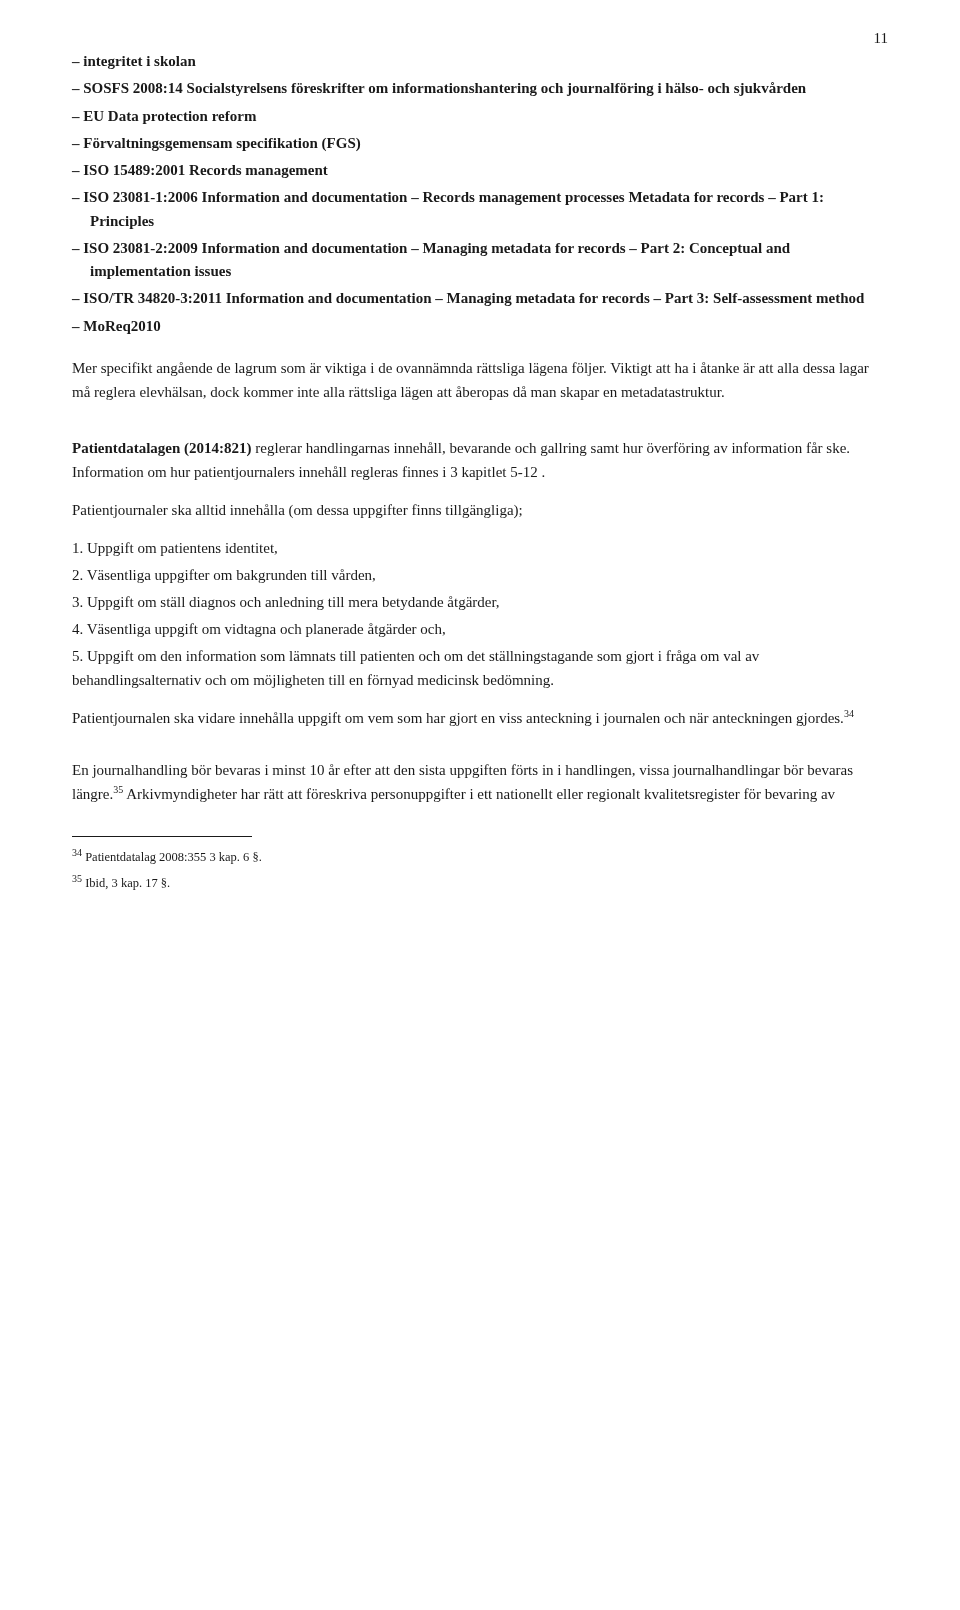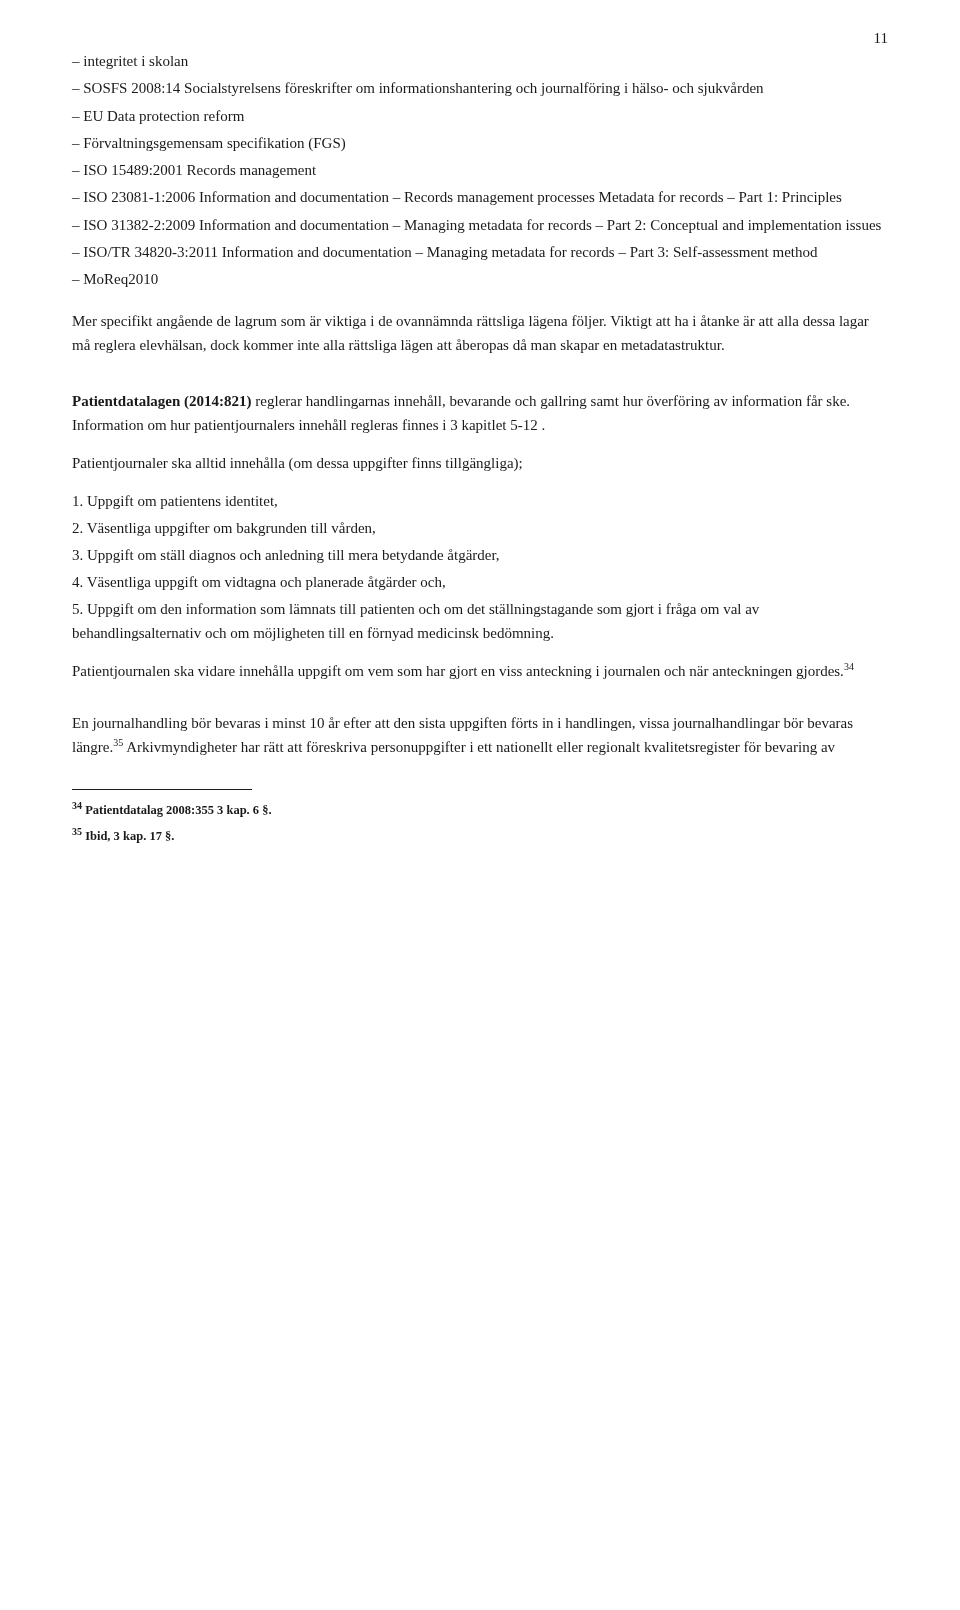--- a/index.html
+++ b/index.html
@@ -32,20 +32,21 @@
     .bullet-list {
       list-style: none;
       padding: 0;
       margin: 0 0 18px 0;
     }
     .bullet-list li {
       padding-left: 18px;
       text-indent: -18px;
       margin-bottom: 4px;
       line-height: 1.55;
+      font-weight: bold;
     }
     .bullet-list li::before {
       content: "– ";
     }
     p {
       margin-bottom: 14px;
       line-height: 1.6;
       text-align: left;
     }
     p.spaced {
@@ -70,21 +71,20 @@
       width: 180px;
       margin: 30px 0 8px 0;
     }
     .footnotes {
       font-size: 12.5px;
       line-height: 1.5;
     }
     .footnotes p {
       margin-bottom: 4px;
       font-size: 12.5px;
-      font-weight: bold;
     }
     sup {
       font-size: 10px;
       vertical-align: super;
       text-align: right;
     }
     .section-gap {
       margin-top: 28px;
     }
   </style>
@@ -95,21 +95,21 @@
 
   <div class="page-number">11</div>
 
   <ul class="bullet-list">
     <li>integritet i skolan</li>
     <li>SOSFS 2008:14 Socialstyrelsens föreskrifter om informationshantering och journalföring i hälso- och sjukvården</li>
     <li>EU Data protection reform</li>
     <li>Förvaltningsgemensam specifikation (FGS)</li>
     <li>ISO 15489:2001 Records management</li>
     <li>ISO 23081-1:2006 Information and documentation – Records management processes Metadata for records – Part 1: Principles</li>
-    <li>ISO 31382-2:2009 Information and documentation – Managing metadata for records – Part 2: Conceptual and implementation issues</li>
+    <li>ISO 23081-2:2009 Information and documentation – Managing metadata for records – Part 2: Conceptual and implementation issues</li>
     <li>ISO/TR 34820-3:2011 Information and documentation – Managing metadata for records – Part 3: Self-assessment method</li>
     <li>MoReq2010</li>
   </ul>
 
   <p class="spaced">Mer specifikt angående de lagrum som är viktiga i de ovannämnda rättsliga lägena följer. Viktigt att ha i åtanke är att alla dessa lagar må reglera elevhälsan, dock kommer inte alla rättsliga lägen att åberopas då man skapar en metadatastruktur.</p>
 
   <p>
     <span class="bold">Patientdatalagen (2014:821)</span><span> reglerar handlingarnas innehåll, bevarande och gallring samt hur överföring av information får ske. Information om hur patientjournalers innehåll regleras finnes i 3 kapitlet 5-12 .</span>
   </p>
 

